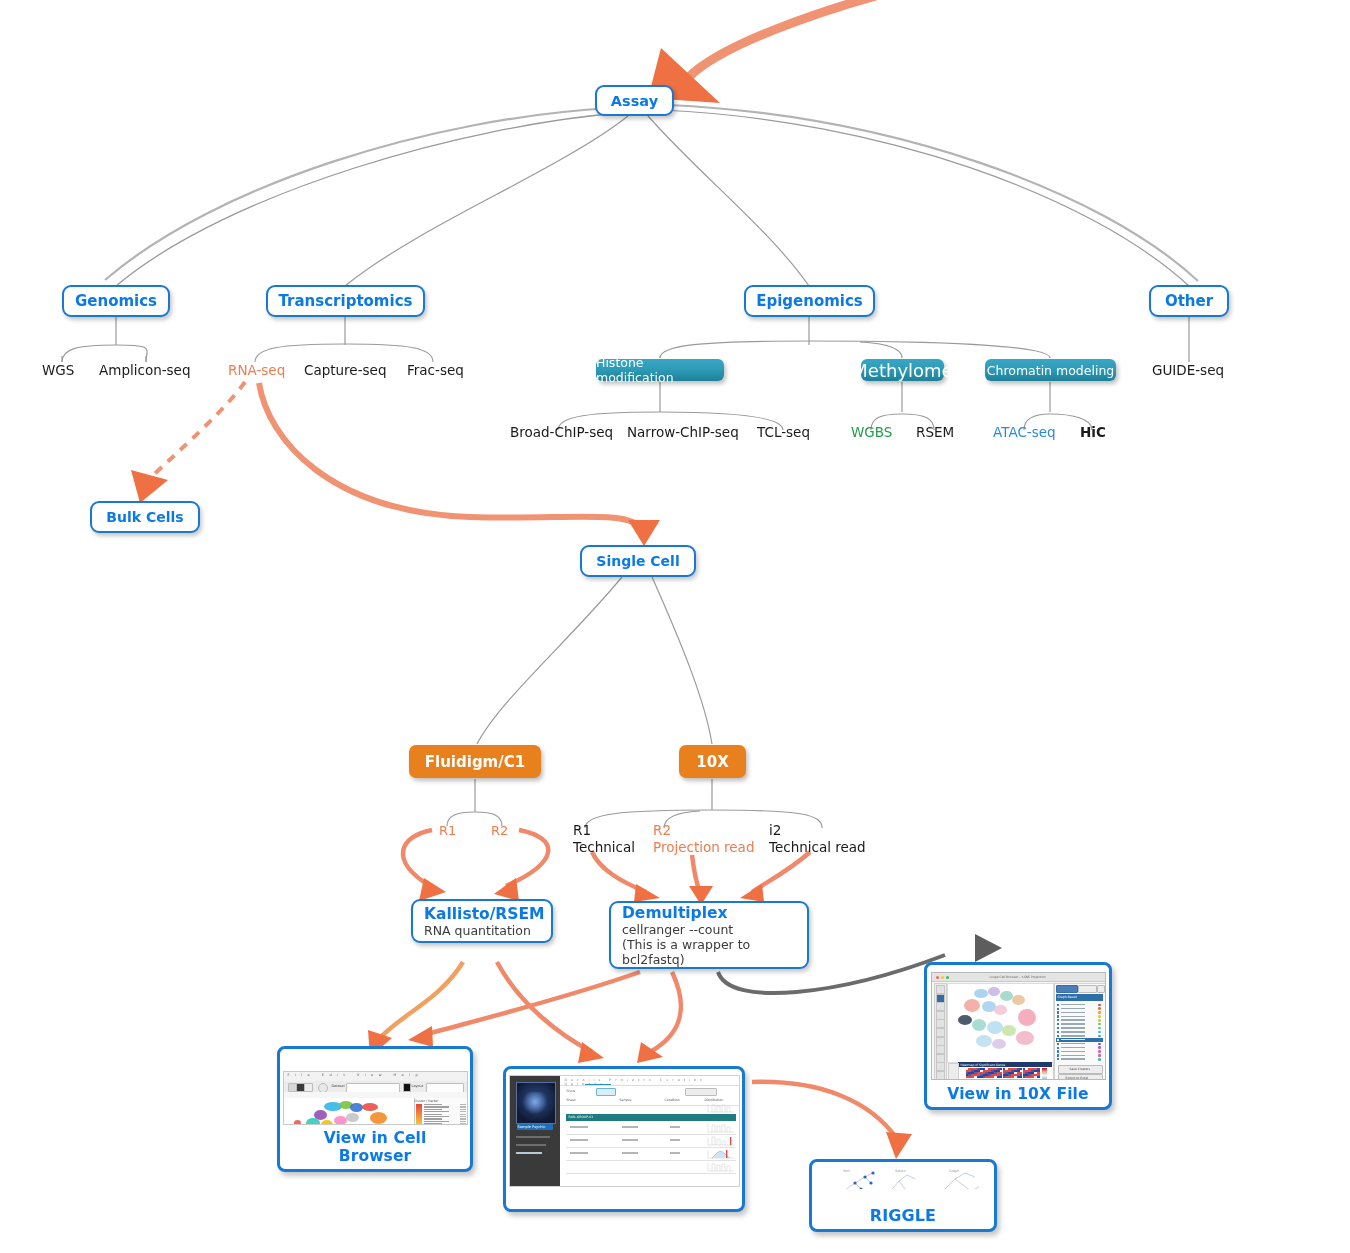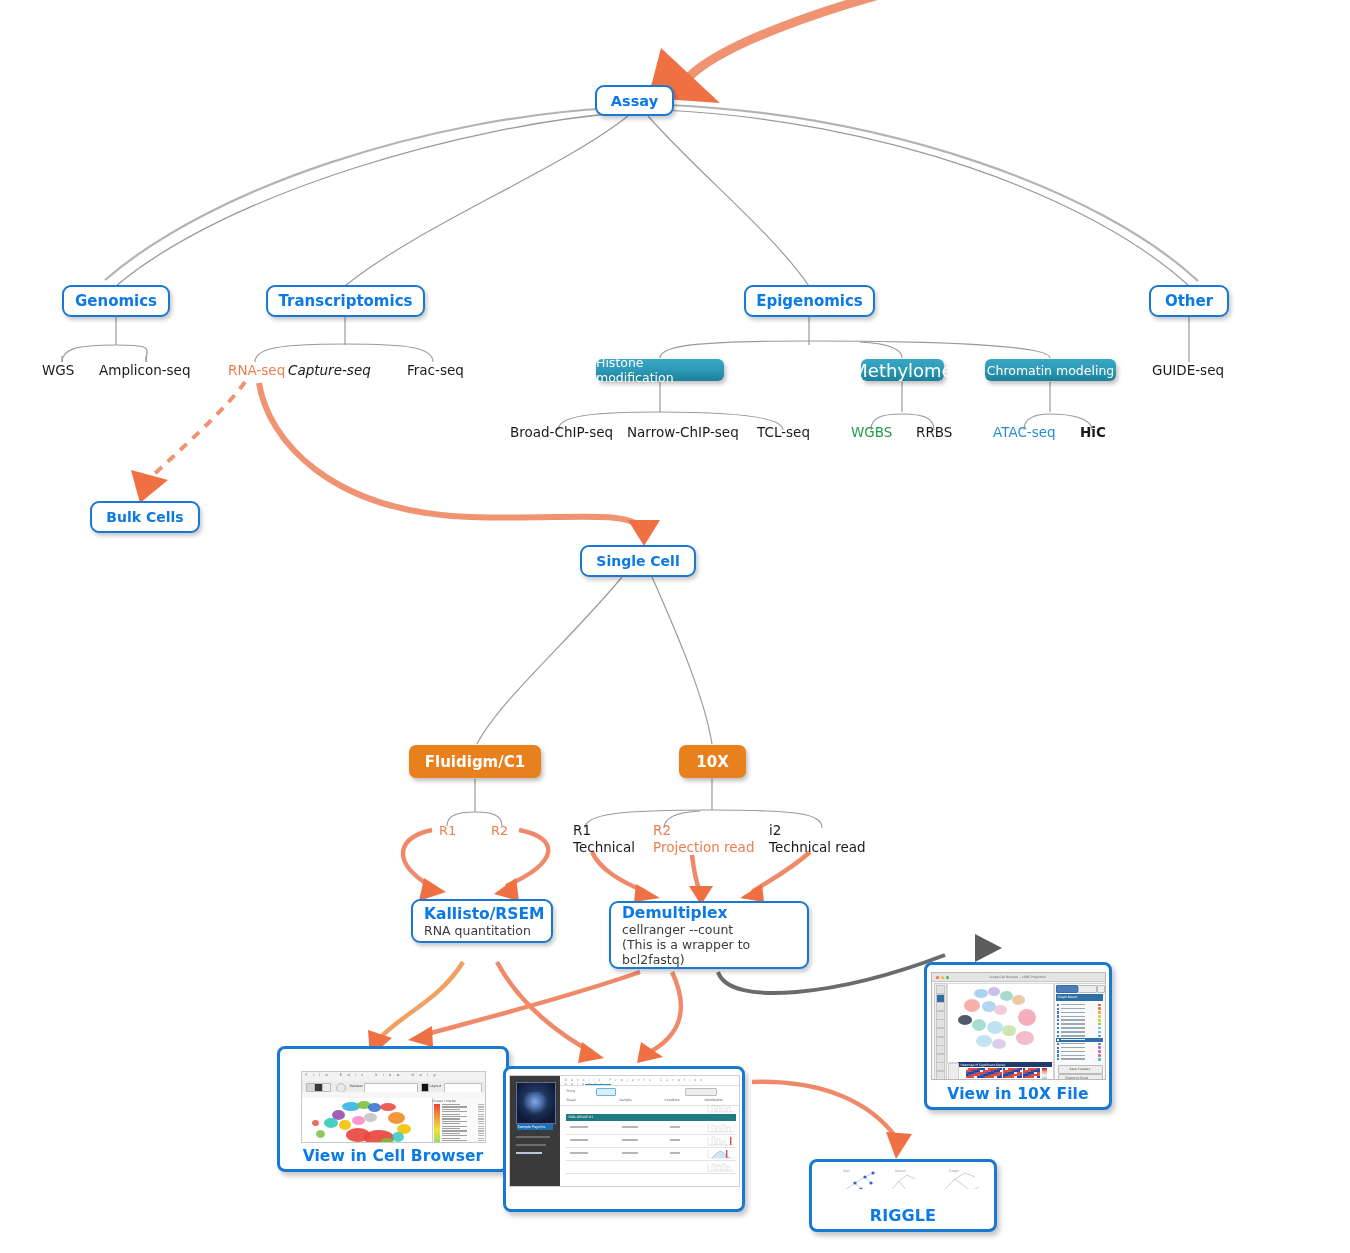--- a/index.html
+++ b/index.html
@@ -156,41 +156,41 @@
   </div>
 
   <div class="node blue-box" style="left:1149px;top:285px;width:80px;height:32px;">
     <span class="ttl" style="font-size:15px">Other</span>
   </div>
 
   <div class="leaf" style="left:42px;top:362px;">WGS</div>
   <div class="leaf" style="left:99px;top:362px;">Amplicon-seq</div>
 
   <div class="leaf orange" style="left:228px;top:362px;">RNA-seq</div>
-  <div class="leaf" style="left:288px;top:362px;font-style:italic;">Capture-seq</div>
+  <div class="leaf" style="left:304px;top:362px;">Capture-seq</div>
   <div class="leaf" style="left:407px;top:362px;">Frac-seq</div>
 
   <div class="leaf" style="left:1152px;top:362px;">GUIDE-seq</div>
 
   <div class="node teal-box" style="left:596px;top:359px;width:128px;height:22px;">
     <span style="font-size:12.5px">Histone modification</span>
   </div>
   <div class="node teal-box" style="left:861px;top:359px;width:83px;height:22px;">
     <span style="font-size:18px">Methylome</span>
   </div>
   <div class="node teal-box" style="left:985px;top:359px;width:131px;height:22px;">
     <span style="font-size:12.5px">Chromatin modeling</span>
   </div>
 
   <div class="leaf" style="left:510px;top:424px;">Broad-ChIP-seq</div>
   <div class="leaf" style="left:627px;top:424px;">Narrow-ChIP-seq</div>
   <div class="leaf" style="left:757px;top:424px;">TCL-seq</div>
 
   <div class="leaf green" style="left:851px;top:424px;">WGBS</div>
-  <div class="leaf" style="left:916px;top:424px;">RRBS</div>
+  <div class="leaf" style="left:916px;top:424px;">RSEM</div>
 
   <div class="leaf blue" style="left:993px;top:424px;">ATAC-seq</div>
   <div class="leaf" style="left:1080px;top:424px;font-weight:bold;">HiC</div>
 
   <div class="node blue-box" style="left:90px;top:501px;width:110px;height:32px;">
     <span class="ttl" style="font-size:14px">Bulk Cells</span>
   </div>
 
   <div class="node blue-box" style="left:580px;top:545px;width:116px;height:32px;">
     <span class="ttl" style="font-size:14px">Single Cell</span>
@@ -225,21 +225,21 @@
     <span style="font-size:12.5px;color:#3b3b3b;">RNA quantitation</span>
   </div>
 
   <div class="node blue-box" style="left:609px;top:901px;width:200px;height:68px;align-items:flex-start;
               justify-content:center;padding:5px 11px;">
     <span class="ttl" style="font-size:15.5px">Demultiplex</span>
     <span style="font-size:12.5px;color:#3b3b3b;">cellranger --count</span>
     <span style="font-size:12.5px;color:#3b3b3b;">(This is a wrapper to bcl2fastq)</span>
   </div>
 
-  <div class="card" style="left:277px;top:1046px;width:232px;height:126px;padding:22px 6px 4px;">
+  <div class="card" style="left:277px;top:1046px;width:196px;height:126px;padding:22px 6px 4px;">
     <div class="thumb" style="width:183px;height:90px;border:1px solid #c8c8c8;">
 
       <div class="sh-bar" style="top:0;height:9px;background:#f2f2f2;"></div>
       <div style="position:absolute;left:4px;top:1px;font-size:3.4px;color:#555;
                   letter-spacing:5.5px;">File Edit View Help</div>
 
       <div class="sh-bar" style="top:9px;height:11px;background:#ececec;"></div>
       <div class="sh-btn" style="left:4px;top:11px;width:7px;height:7px;background:#d7d7d7;"></div>
       <div class="sh-btn" style="left:12px;top:11px;width:7px;height:7px;background:#3a3a3a;"></div>
       <div class="sh-btn" style="left:20px;top:11px;width:7px;height:7px;"></div>

